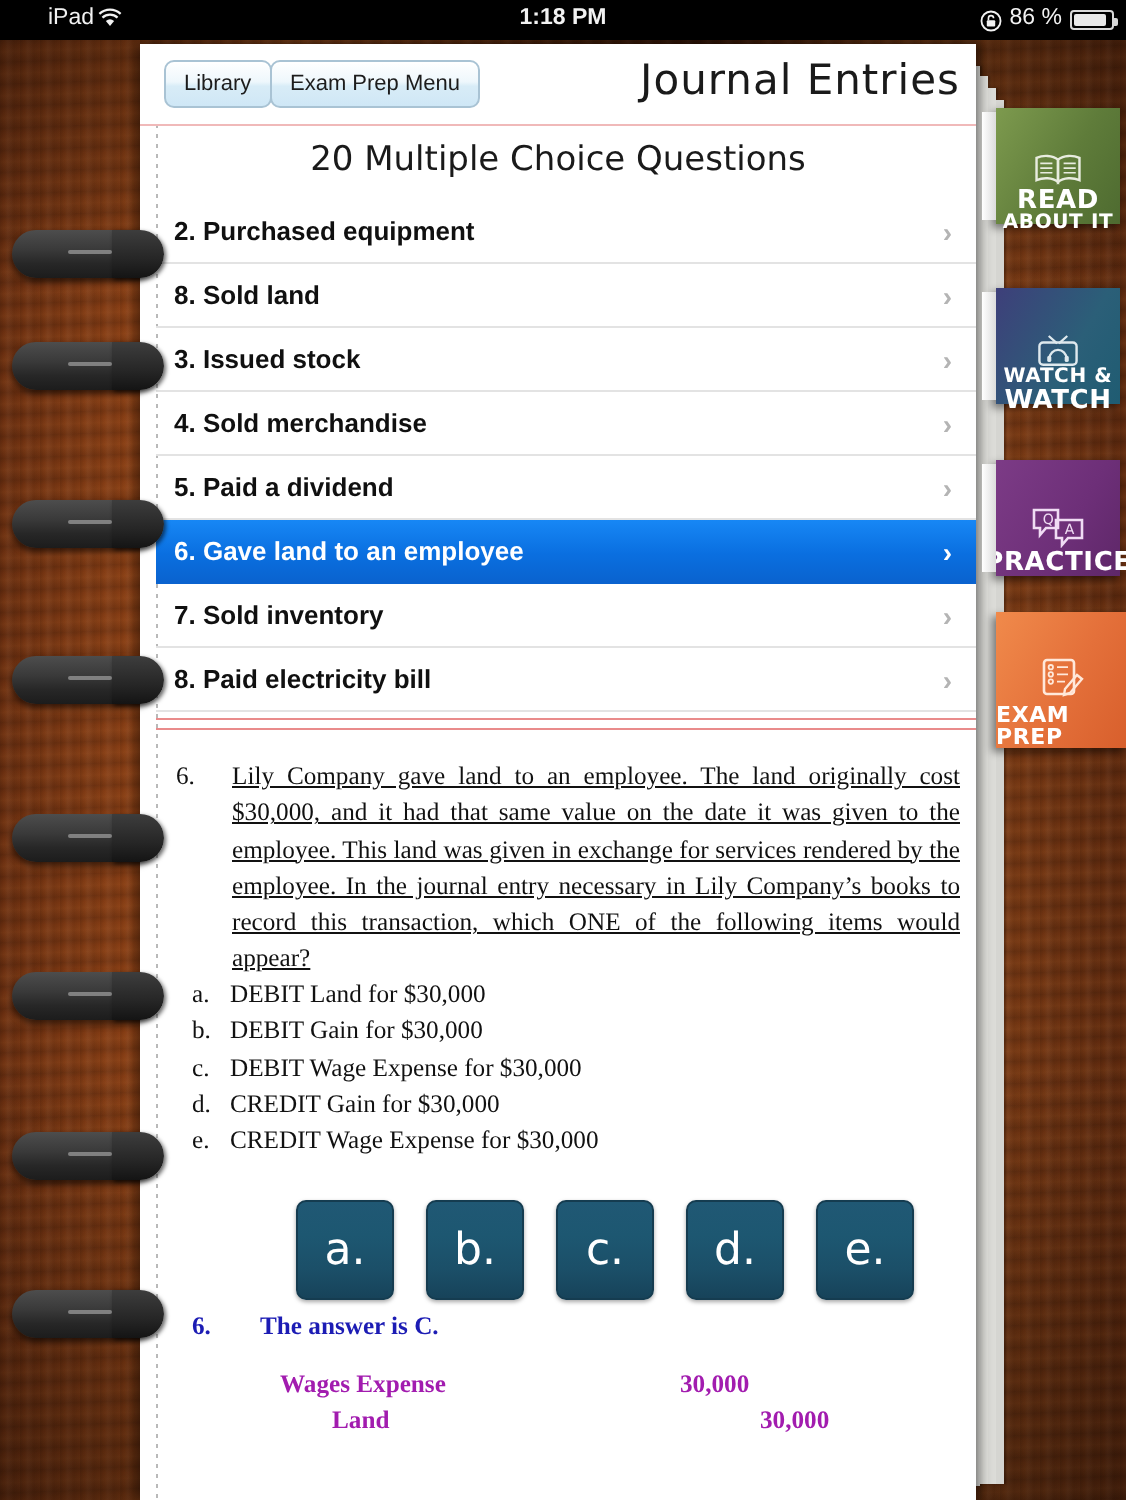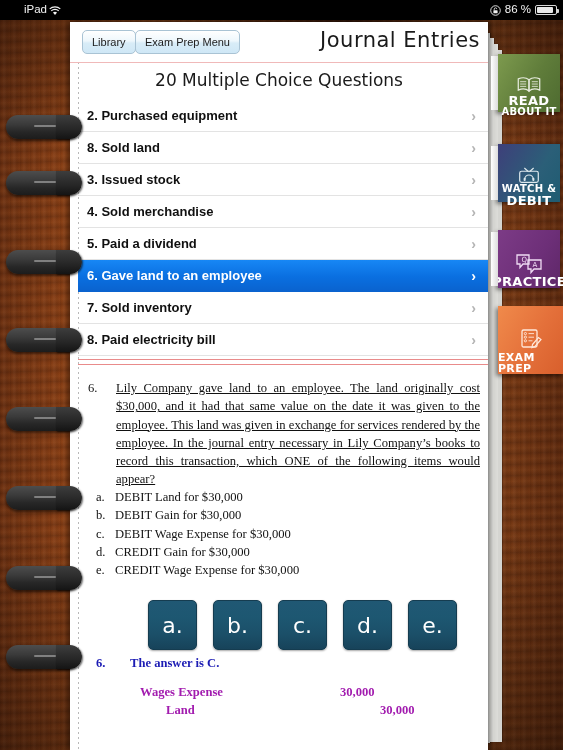--- a/index.html
+++ b/index.html
@@ -34,21 +34,21 @@
     background:linear-gradient(180deg, rgba(0,0,0,0.30), rgba(0,0,0,0) 18%,
                 rgba(0,0,0,0) 70%, rgba(0,0,0,0.35));
   }
 
   
   #statusbar {
     position: absolute; left: 0; top: 0; width: 563px; height: 20px;
     background: #000; color: #f2f2f2;
     font-size: 11.5px; z-index: 90;
   }
-  #statusbar .left { position:absolute; left:5px; top:3px; display:flex; align-items:flex-end; gap:2px;padding-left:19px; }
+  #statusbar .left { position:absolute; left:5px; top:3px; display:flex; align-items:flex-start; gap:2px;padding-left:19px; }
   #statusbar .center { position:absolute; left:0; right:0; top:3px; text-align:center; font-weight:bold; font-size:11.5px;}
   #statusbar .right { position:absolute; right:6px; top:3px; display:flex; align-items:center; gap:4px; }
   .wifi-icon { display:inline-block; width:12px; height:10px; position:relative; top:1px;}
   .lock-icon { display:inline-block; width:11px; height:11px; position:relative; top:1px;}
   .battery {
     display:inline-block; width:22px; height:10px; border:1px solid #d8d8d8;
     border-radius:2px; position:relative; top:1px;
   }
   .battery::before{
     content:""; position:absolute; left:1px; top:1px; bottom:1px; width:16px;
@@ -213,20 +213,21 @@
   <div class="left">
     <span>iPad</span>
     <span class="wifi-icon">
       <svg viewBox="0 0 14 11" width="12" height="10">
         <path d="M7 10.2 L4.6 7.3 a3.7 3.7 0 0 1 4.8 0 Z" fill="#f2f2f2"></path>
         <path d="M2.6 5.3 a6.4 6.4 0 0 1 8.8 0" stroke="#f2f2f2" stroke-width="1.3" fill="none"></path>
         <path d="M0.8 3.1 a9 9 0 0 1 12.4 0" stroke="#f2f2f2" stroke-width="1.3" fill="none"></path>
       </svg>
     </span>
   </div>
+  <div class="center">1:18 PM</div>
   <div class="right">
     <span class="lock-icon">
       <svg viewBox="0 0 12 12" width="11" height="11">
         <circle cx="6" cy="6" r="5.2" fill="none" stroke="#f2f2f2" stroke-width="1"></circle>
         <rect x="3.7" y="5.6" width="4.6" height="3.4" rx="0.6" fill="#f2f2f2"></rect>
         <path d="M4.6 5.6 V4.5 a1.4 1.4 0 0 1 2.8 0" fill="none" stroke="#f2f2f2" stroke-width="0.9"></path>
       </svg>
     </span>
     <span>86 %</span>
     <span class="battery"></span>
@@ -376,21 +377,21 @@
     <span class="ic">
       <svg viewBox="0 0 28 20" width="26" height="19">
         <path d="M9 3 L13.5 7 M19 3 L14.5 7" stroke="#dfe9ee" stroke-width="1.2" fill="none"></path>
         <rect x="4" y="6.5" width="20" height="12" rx="2" fill="none" stroke="#dfe9ee" stroke-width="1.3"></rect>
         <path d="M9.5 15 a4.5 4.5 0 0 1 9 0" fill="none" stroke="#dfe9ee" stroke-width="1.2"></path>
         <rect x="8.2" y="13.6" width="2.2" height="3.4" rx="1" fill="#dfe9ee"></rect>
         <rect x="17.6" y="13.6" width="2.2" height="3.4" rx="1" fill="#dfe9ee"></rect>
       </svg>
     </span>
     <span class="t1" style="font-size:10px">WATCH &amp;</span>
-    <span class="t1">DEBIT</span>
+    <span class="t1">WATCH</span>
   </div>
 
   <div class="tab" id="tab-practice">
     <div class="stack"></div>
     <span class="ic" style="height:26px">
       <svg viewBox="0 0 30 22" width="30" height="22">
         <path d="M3 3 H15 V12 H9 L6 15.5 V12 H3 Z" fill="none" stroke="#f0dcf4" stroke-width="1.3"></path>
         <text x="7.4" y="9.8" font-size="7" fill="#f0dcf4" font-family="DejaVu Sans, sans-serif">Q</text>
         <path d="M14 8 H27 V17 H20 L17 20.5 V17 H14 Z" fill="none" stroke="#f0dcf4" stroke-width="1.3"></path>
         <text x="18.4" y="15" font-size="7" fill="#f0dcf4" font-family="DejaVu Sans, sans-serif">A</text>

